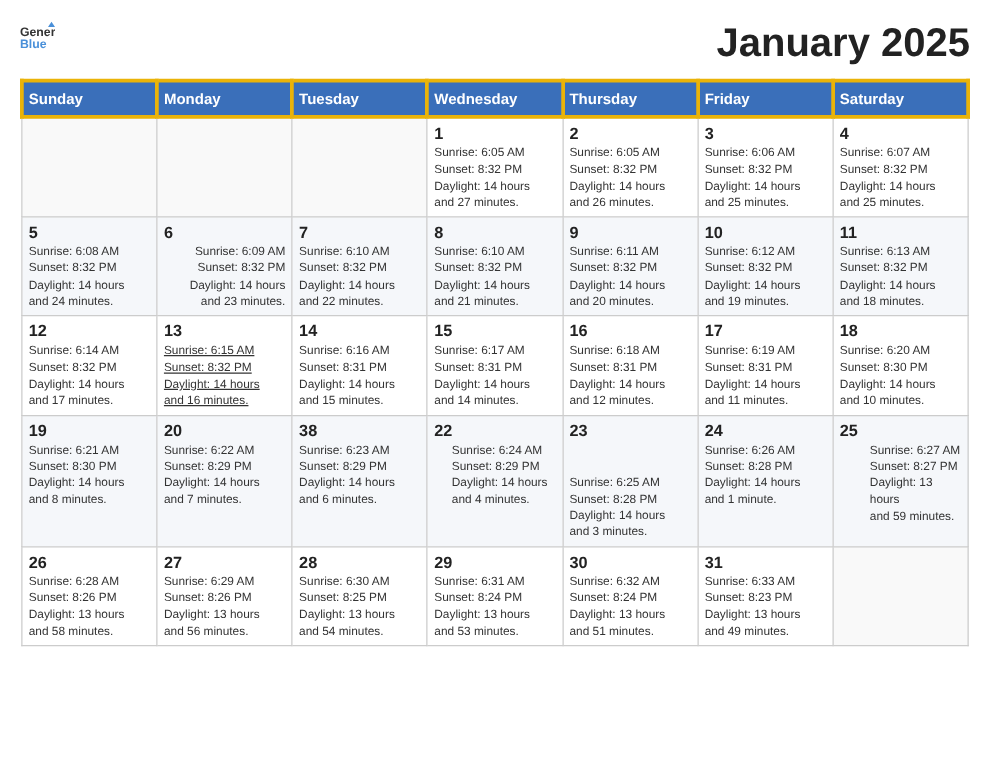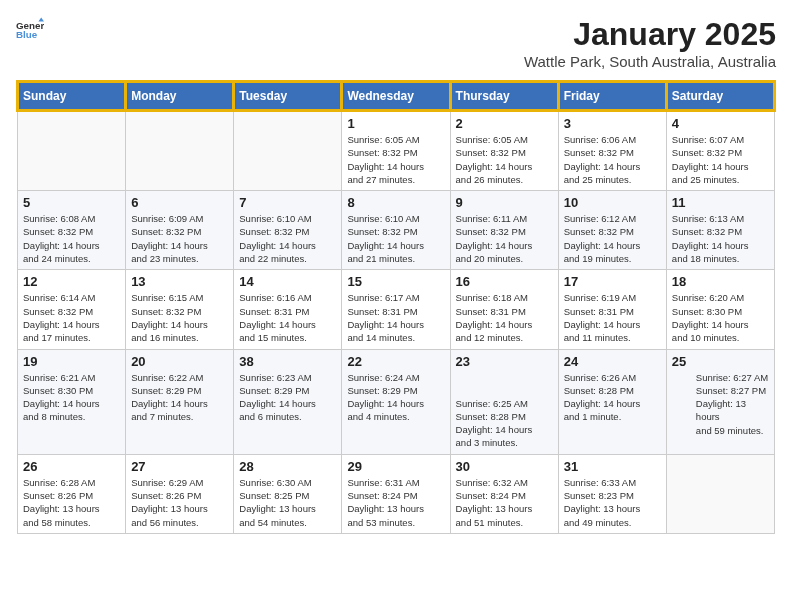--- a/index.html
+++ b/index.html
@@ -83,21 +83,20 @@
 <div class="header">
   <div class="logo">
     <svg class="logo-icon" viewBox="0 0 40 40">
       <text x="0" y="18" font-size="14" font-weight="bold" fill="#333">General</text>
       <text x="0" y="32" font-size="14" font-weight="bold" fill="#4a90d9">Blue</text>
       <polygon points="32,8 40,8 36,2" fill="#4a90d9"></polygon>
     </svg>
   </div>
   <div class="title-block">
     <div class="month-title">January 2025</div>
-    <div class="location-title">Wattle Park, South Australia, Australia</div>
   </div>
 </div>
 
 <table>
   <thead>
     <tr>
     <th>Sunday</th>
         <th>Monday</th>
         <th>Tuesday</th>
         <th>Wednesday</th>
@@ -143,21 +142,21 @@
       <tr>
         <td>
           <span class="day-number">5</span>
           <div class="day-info" style="white-space: pre-line;">Sunrise: 6:08 AM
 Sunset: 8:32 PM
 Daylight: 14 hours
 and 24 minutes.</div>
         </td>
         <td>
           <span class="day-number">6</span>
-          <div class="day-info" style="white-space: pre-line;">Sunrise: 6:09 AM
+          <div class="day-info" style="white-space: pre-line; text-align: right;">Sunrise: 6:09 AM
 Sunset: 8:32 PM
 Daylight: 14 hours
 and 23 minutes.</div>
         </td>
         <td>
           <span class="day-number">7</span>
           <div class="day-info" style="white-space: pre-line;">Sunrise: 6:10 AM
 Sunset: 8:32 PM
 Daylight: 14 hours
 and 22 minutes.</div>
@@ -194,21 +193,21 @@
       <tr>
         <td>
           <span class="day-number">12</span>
           <div class="day-info" style="white-space: pre-line;">Sunrise: 6:14 AM
 Sunset: 8:32 PM
 Daylight: 14 hours
 and 17 minutes.</div>
         </td>
         <td>
           <span class="day-number">13</span>
-          <div class="day-info" style="white-space: pre-line;">Sunrise: 6:15 AM
+          <div class="day-info" style="white-space: pre-line; text-decoration: underline;">Sunrise: 6:15 AM
 Sunset: 8:32 PM
 Daylight: 14 hours
 and 16 minutes.</div>
         </td>
         <td>
           <span class="day-number">14</span>
           <div class="day-info" style="white-space: pre-line;">Sunrise: 6:16 AM
 Sunset: 8:31 PM
 Daylight: 14 hours
 and 15 minutes.</div>
@@ -259,21 +258,21 @@
         </td>
         <td>
           <span class="day-number">38</span>
           <div class="day-info" style="white-space: pre-line;">Sunrise: 6:23 AM
 Sunset: 8:29 PM
 Daylight: 14 hours
 and 6 minutes.</div>
         </td>
         <td>
           <span class="day-number">22</span>
-          <div class="day-info" style="white-space: pre-line;">Sunrise: 6:24 AM
+          <div class="day-info" style="white-space: pre-line; margin-left: 14px;">Sunrise: 6:24 AM
 Sunset: 8:29 PM
 Daylight: 14 hours
 and 4 minutes.</div>
         </td>
         <td>
           <span class="day-number">23</span>
           <div class="day-info" style="white-space: pre-line; margin-top: 28px;">Sunrise: 6:25 AM
 Sunset: 8:28 PM
 Daylight: 14 hours
 and 3 minutes.</div>

